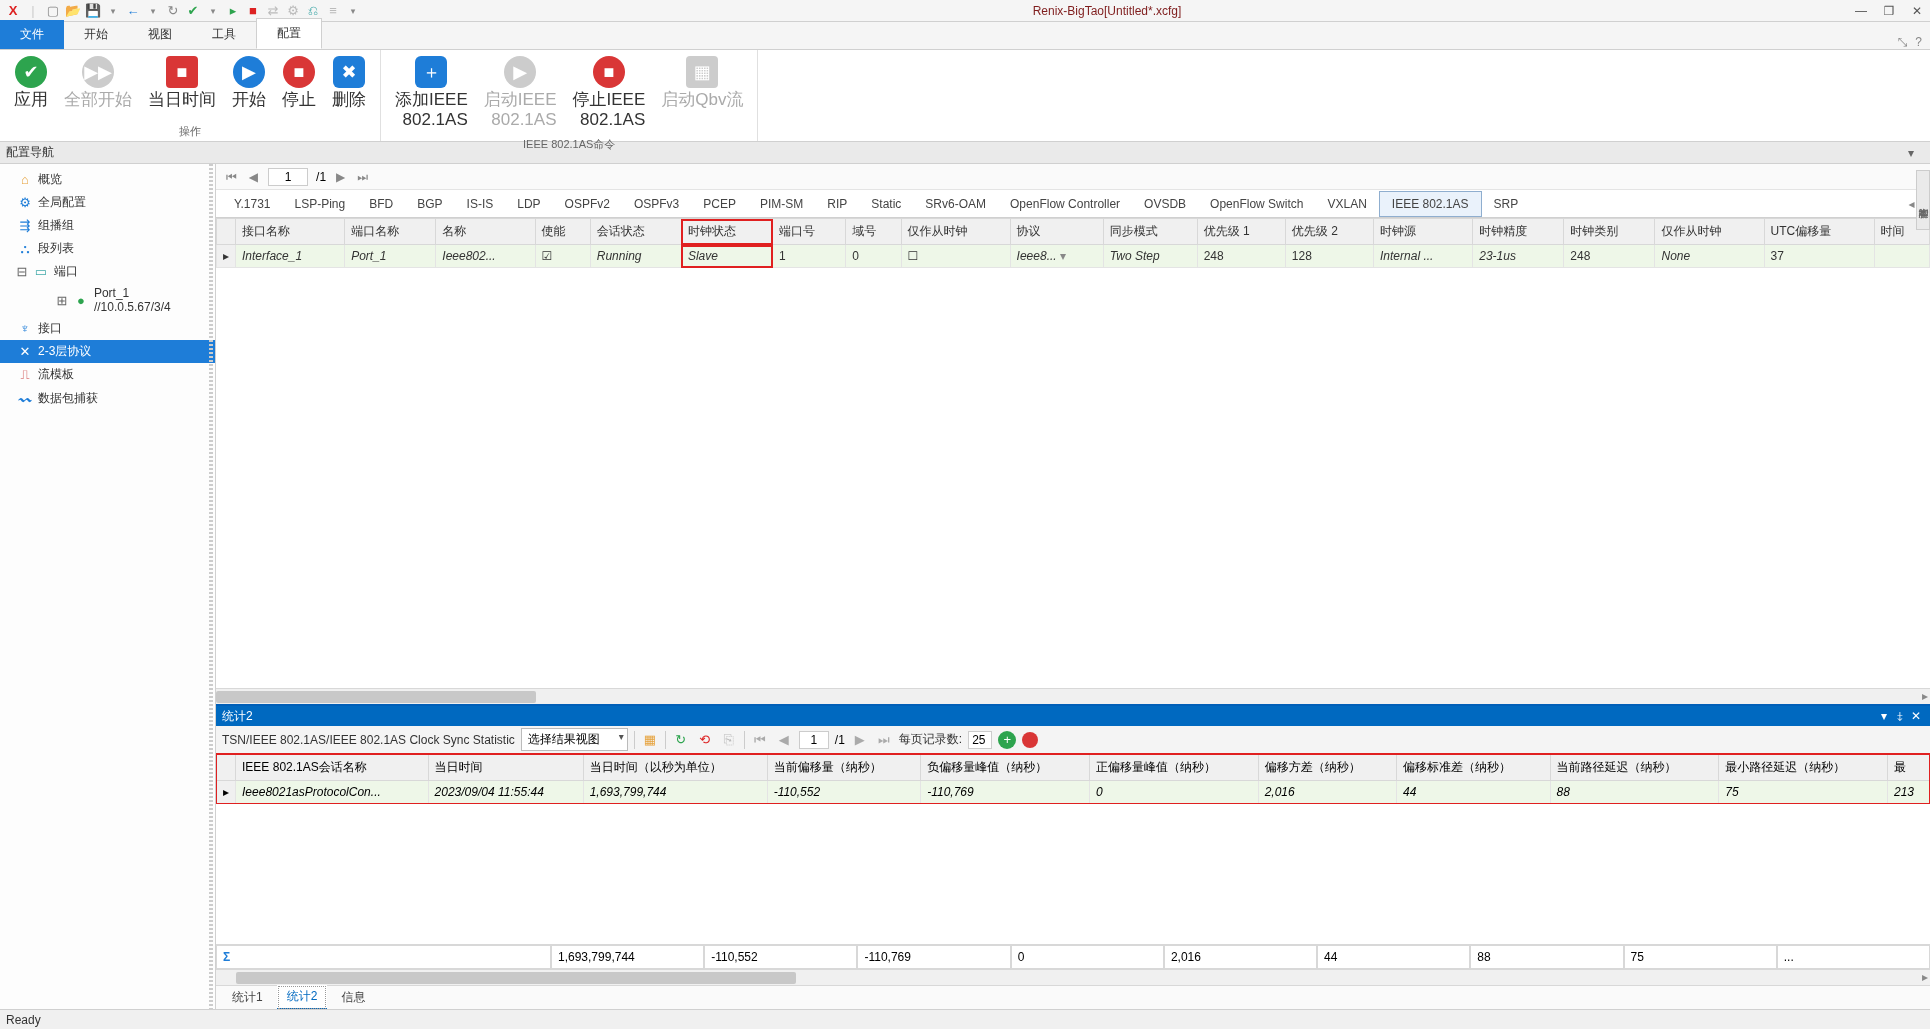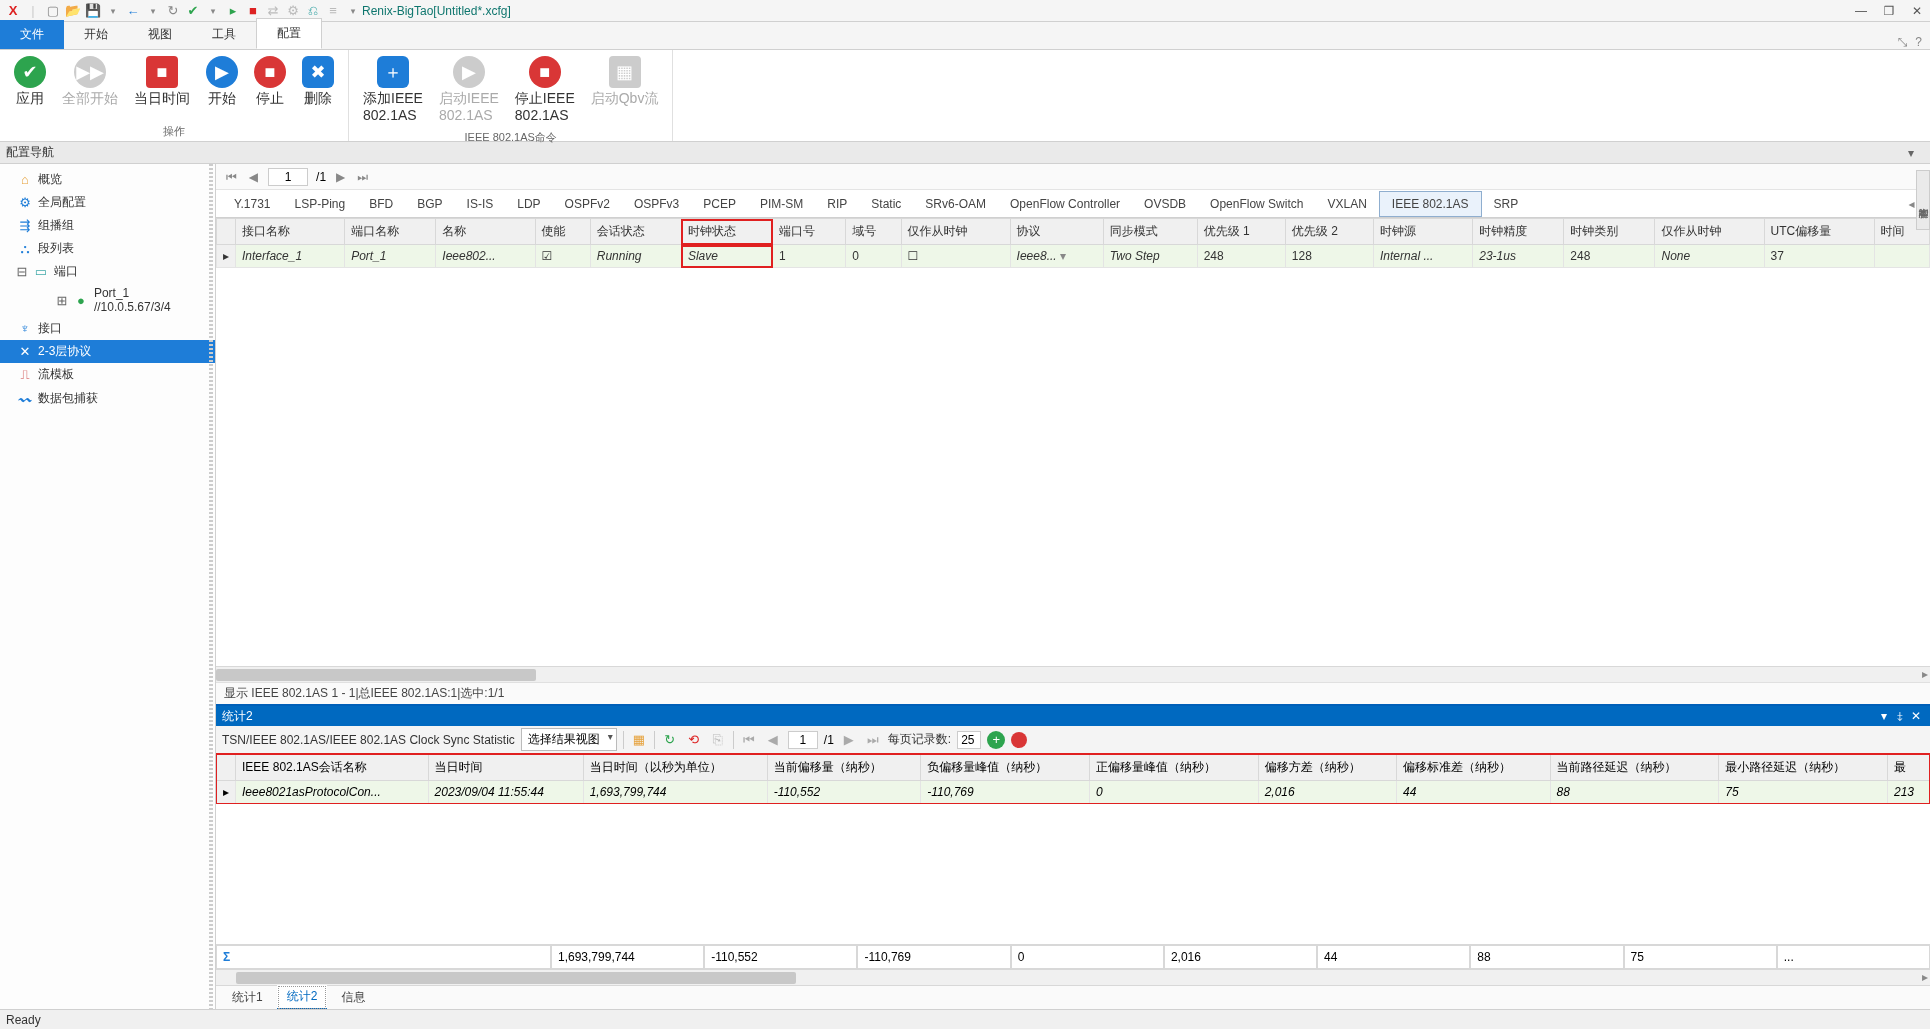--- a/index.html
+++ b/index.html
@@ -2,39 +2,39 @@
 <html><head>
 <meta charset="utf-8">
 <style>
 * { margin: 0; padding: 0; box-sizing: border-box; font-family: "Microsoft YaHei", Arial, sans-serif; font-size: 12px; }
 html, body { width: 100%; height: 100%; background: #fff; overflow: hidden; }
 
 
 .titlebar { height: 22px; background: #f5f5f5; display: flex; align-items: center; padding: 0 4px; border-bottom: 1px solid #d0d0d0; }
 .titlebar .qat { display: flex; gap: 2px; align-items: center; }
 .titlebar .qat span { width: 18px; height: 18px; display: inline-flex; align-items: center; justify-content: center; font-size: 13px; cursor: pointer; }
-.titlebar .app-title { flex: 1; color: #0f766e; }
+.titlebar .app-title { flex: 1; text-align: center; color: #7f1d1d; }
 .titlebar .winbtns { display: flex; gap: 10px; }
 .titlebar .winbtns span { width: 18px; height: 18px; display: inline-flex; align-items: center; justify-content: center; cursor: pointer; color: #555; }
 
 
 .menu-tabs { height: 28px; background: #f5f5f5; display: flex; align-items: flex-end; border-bottom: 1px solid #d0d0d0; }
 .menu-tabs .tab { padding: 6px 20px; color: #333; cursor: pointer; }
 .menu-tabs .tab.file { background: #1e7dd8; color: #fff; }
 .menu-tabs .tab.active { background: #fff; border: 1px solid #d0d0d0; border-bottom: 1px solid #fff; }
 .menu-tabs .help-icons { margin-left: auto; padding-right: 8px; display: flex; gap: 8px; color: #888; }
 
 
 .ribbon { height: 92px; background: #fff; border-bottom: 1px solid #d0d0d0; display: flex; }
 .ribbon-group { display: flex; flex-direction: column; border-right: 1px solid #e0e0e0; padding: 2px 6px 0 6px; }
 .ribbon-group .items { display: flex; flex: 1; }
 .ribbon-group .label { text-align: center; font-size: 11px; color: #666; padding: 2px 0; }
 .ribbon-btn { display: flex; flex-direction: column; align-items: center; justify-content: flex-start; padding: 4px 8px; cursor: pointer; min-width: 44px; }
 .ribbon-btn .icon { width: 32px; height: 32px; border-radius: 50%; display: flex; align-items: center; justify-content: center; font-size: 18px; color: #fff; margin-bottom: 2px; }
-.ribbon-btn .txt { font-size: 14px; color: #333; text-align: left; line-height: 1.2; white-space: pre-line; }
+.ribbon-btn .txt { font-size: 17px; color: #333; text-align: right; line-height: 1.2; white-space: pre-line; }
 .ribbon-btn.disabled .icon { background: #ccc !important; }
 .ribbon-btn.disabled .txt { color: #aaa; }
 
 
 .panel-header { height: 22px; background: #eaeaea; border-bottom: 1px solid #d0d0d0; display: flex; align-items: center; padding: 0 6px; color: #333; }
 .panel-header .spacer { flex: 1; }
 .panel-header .hdr-icon { width: 16px; cursor: pointer; color: #666; }
 
 
 .main-area { display: flex; height: calc(100% - 22px - 28px - 92px - 22px - 20px); }
@@ -72,21 +72,21 @@
 
 .status-strip { height: 22px; display:flex; align-items:center; padding: 0 8px; color:#444; border-top:1px solid #e0e0e0; background:#fafafa;}
 
 
 .stats-panel { border-top: 2px solid #005fb8; display:flex; flex-direction:column;}
 .stats-title { height: 20px; background: #0069c0; color:#fff; display:flex; align-items:center; padding: 0 6px;}
 .stats-title .spacer{flex:1;}
 .stats-title .sicon{width:16px; cursor:pointer; text-align:center;}
 .stats-toolbar { height: 28px; display:flex; align-items:center; padding:0 6px; gap:6px; background:#f4f4f4; border-bottom:1px solid #d8d8d8;}
 .stats-toolbar .lbl { color:#333; }
-.stats-toolbar .dd { border:1px solid #bbb; padding:2px 16px 2px 6px; background:#fff; position:relative; cursor:pointer;}
+.stats-toolbar .dd { border:1px solid #bbb; padding:2px 27px 2px 6px; background:#fff; position:relative; cursor:pointer;}
 .stats-toolbar .dd::after{content:"▾"; position:absolute; right:3px; top:2px; font-size:10px; color:#555;}
 .stats-toolbar .tb-icon { width:18px; height:18px; display:inline-flex; align-items:center; justify-content:center; cursor:pointer; font-size:13px;}
 .stats-toolbar .sep { width:1px; height:18px; background:#ccc;}
 .stats-toolbar input.pg { width:30px; text-align:center; border:1px solid #ccc; height:18px;}
 .stats-toolbar input.recs { width:24px; border:1px solid #ccc; height:18px; text-align:left; padding:0 3px;}
 
 .stats-grid-wrap { outline:2px solid #e02020; outline-offset:-1px; }
 table.statsgrid { border-collapse: collapse; width:100%; min-width:1460px;}
 table.statsgrid th { background:#f0f0f0; border:1px solid #d8d8d8; padding:4px 6px; font-weight:normal; text-align:left; white-space:nowrap;}
 table.statsgrid td { background:#eef7e8; border:1px solid #e4e4e4; padding:4px 6px; font-style:italic; white-space:nowrap;}
@@ -342,21 +342,20 @@
                 <td class="normal">37</td>
                 <td></td>
               </tr>
             </tbody>
         </table>
       </div>
       <div class="grid-hscroll">
           <div class="thumb"></div>
           <span class="arrow-r">▸</span>
         </div>
-      <div class="status-strip">显示 IEEE 802.1AS 1 - 1|总IEEE 802.1AS:1|选中:1/1</div>
     </div>
 
     <div class="stats-panel">
       <div class="stats-title">
         <span>统计2</span>
         <span class="spacer"></span>
         <span class="sicon">▾</span>
         <span class="sicon">⤈</span>
         <span class="sicon">✕</span>
       </div>

